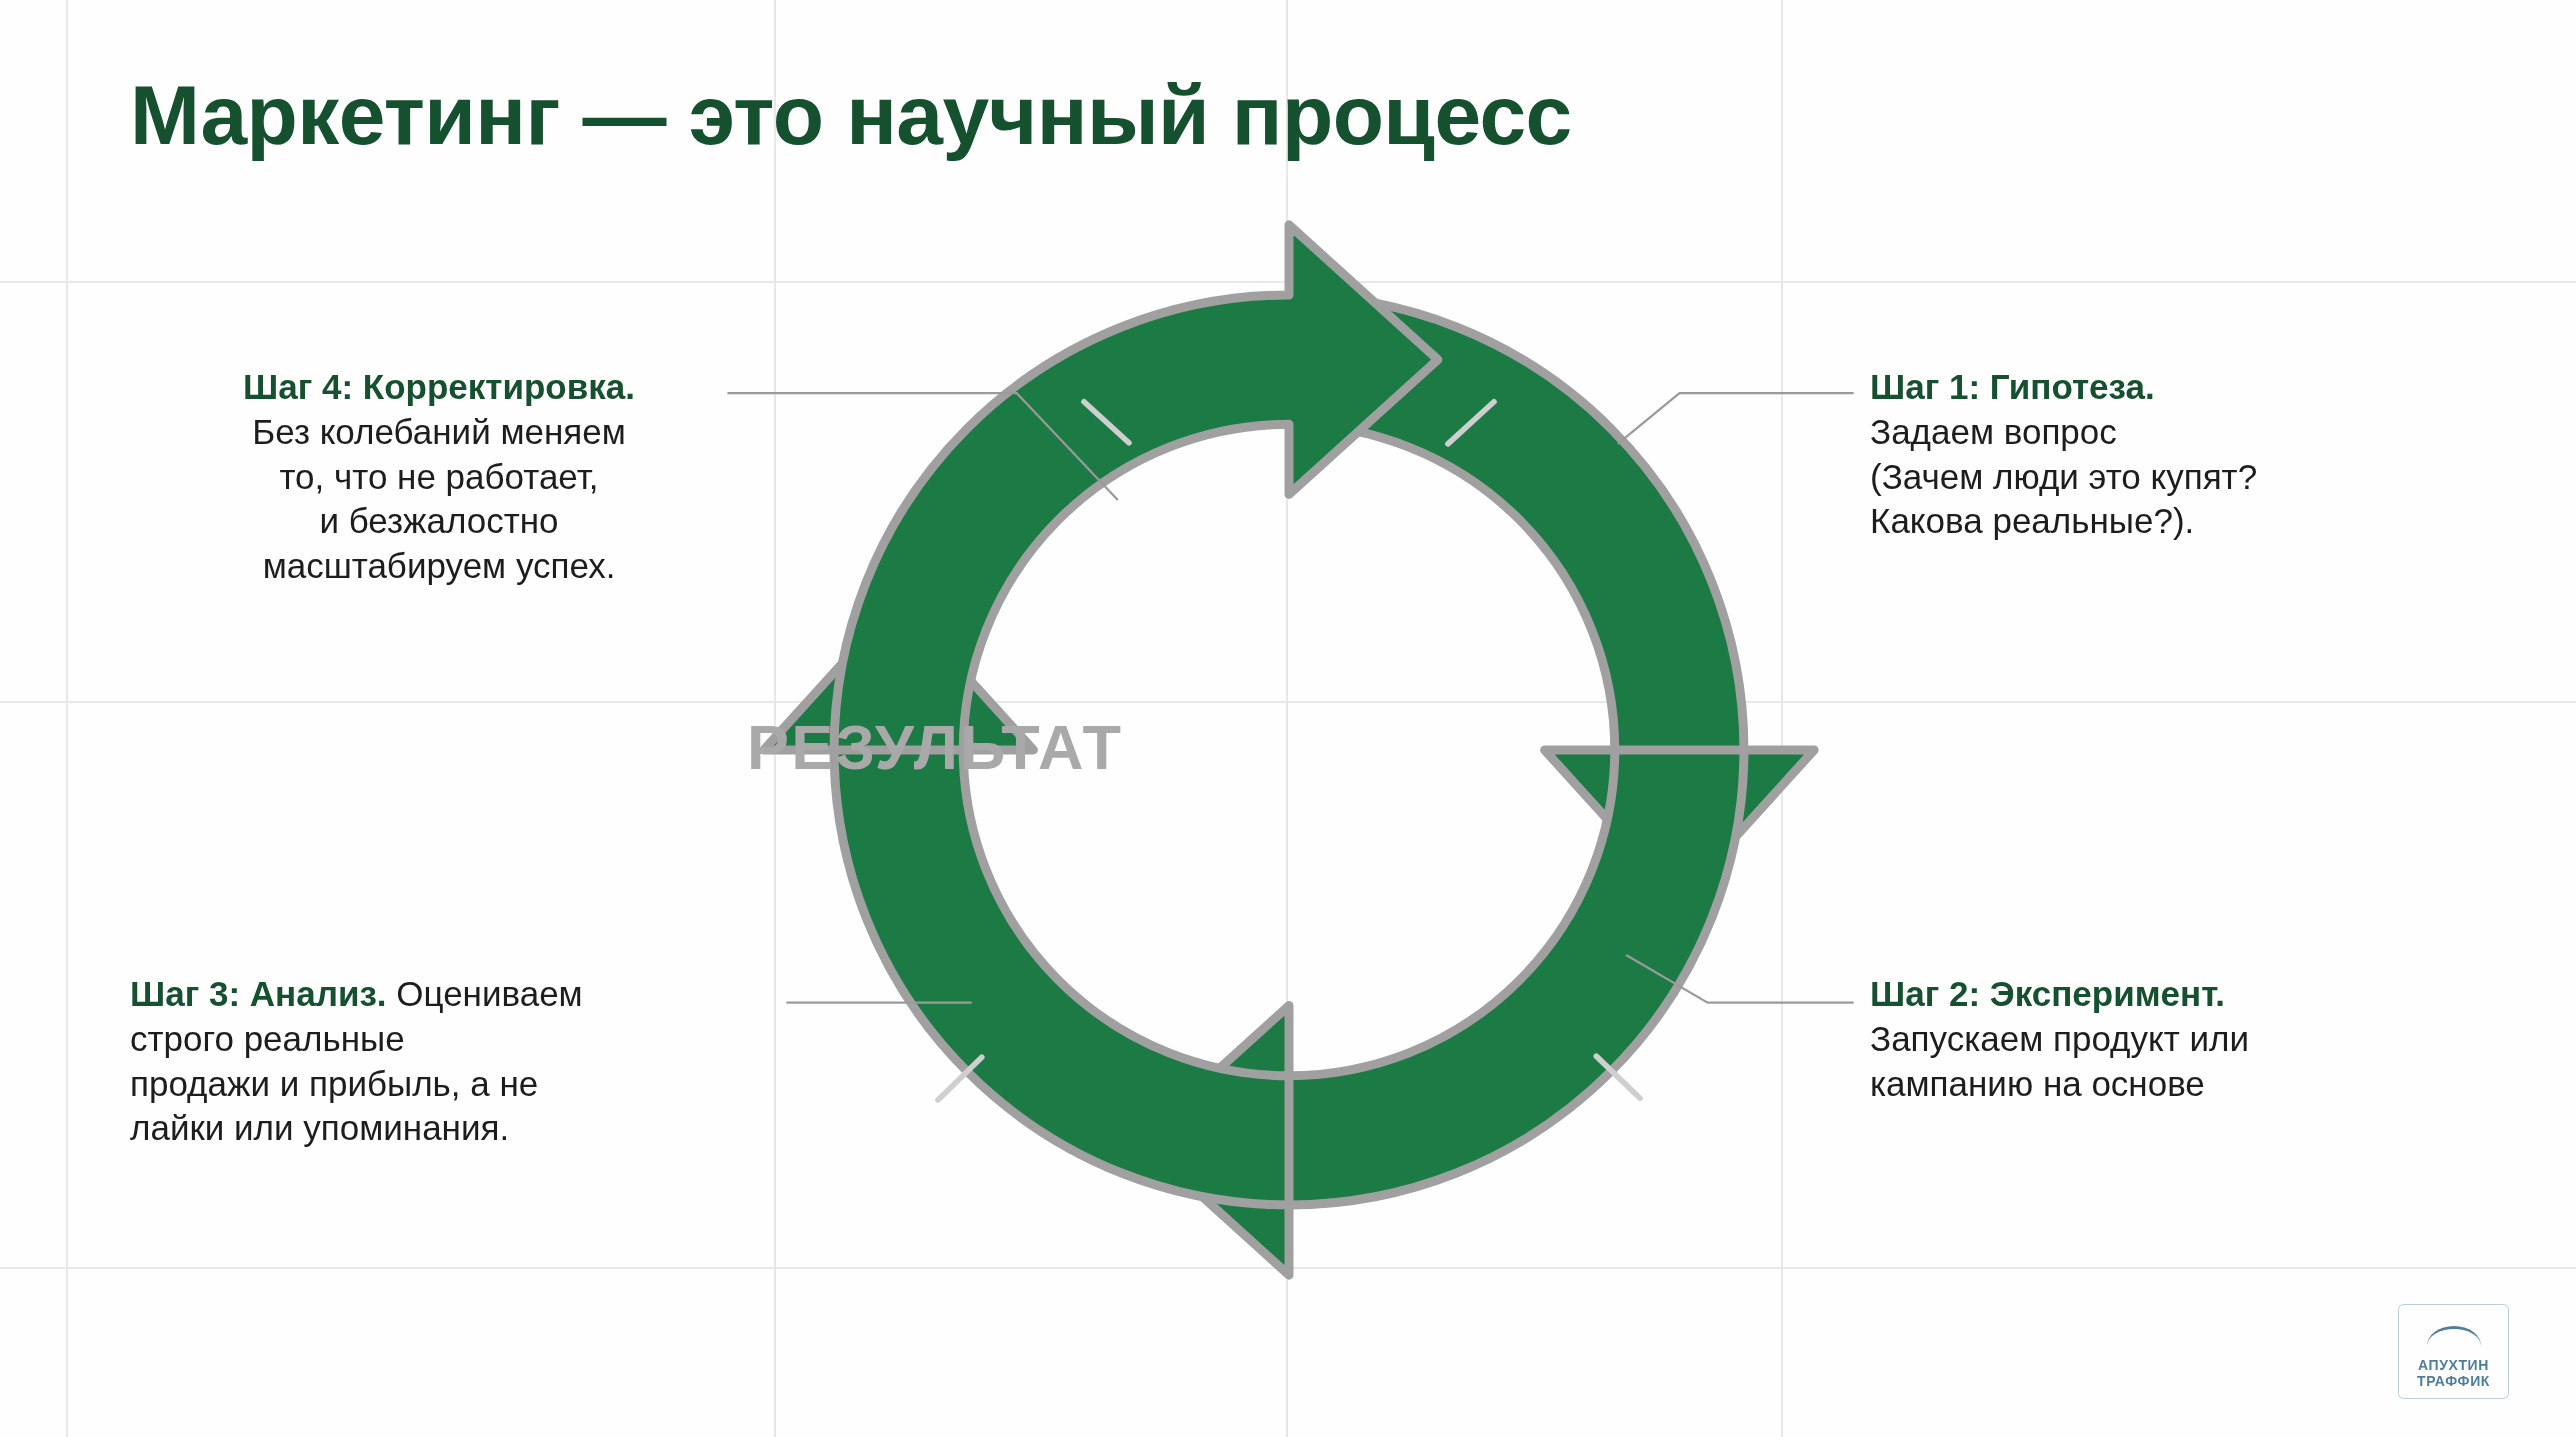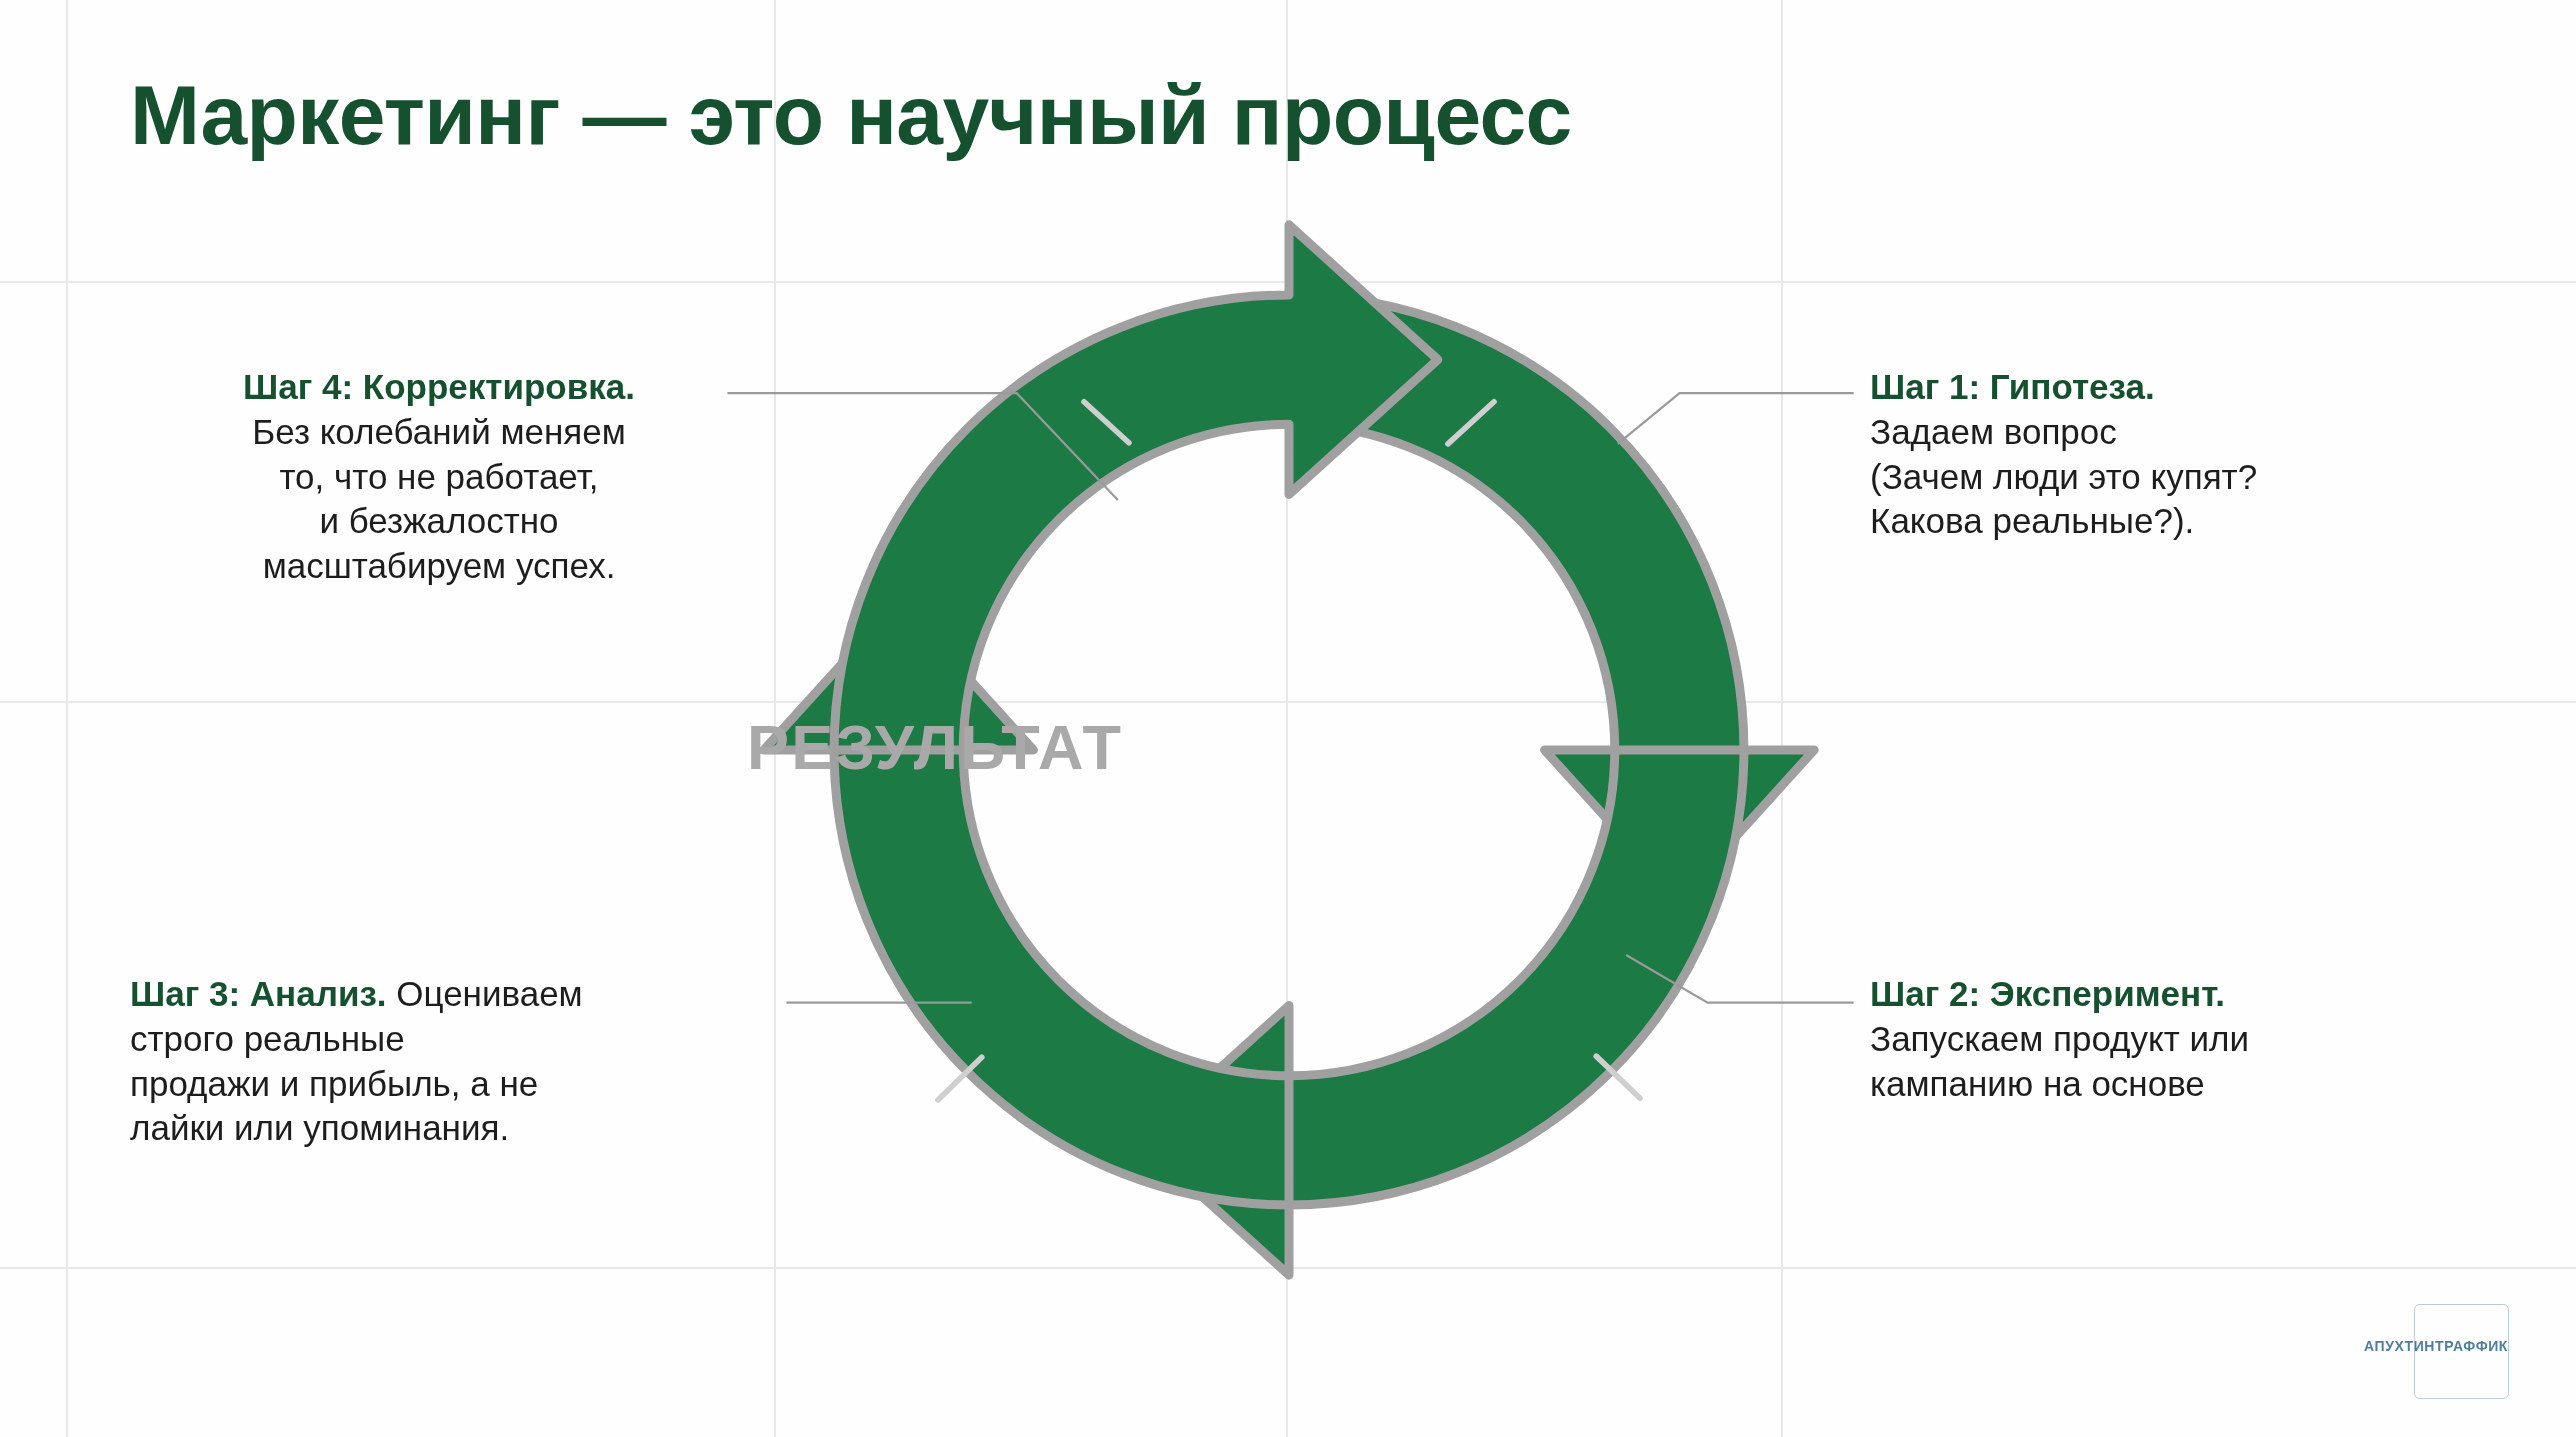--- a/index.html
+++ b/index.html
@@ -88,26 +88,26 @@
     color: #a9a9a9;
     letter-spacing: 2.2px;
     margin-top: 26px;
   }
 
   
   .logo {
     position: absolute;
     right: 67px;
     bottom: 39px;
-    width: 95px;
+    width: 111px;
     height: 95px;
     border: 1.7px solid #b9ccd8;
     border-radius: 5.6px;
     display: flex;
-    flex-direction: row;
+    flex-direction: column;
     align-items: center;
     justify-content: flex-end;
     padding-bottom: 9px;
     box-sizing: border-box;
     color: #4f7e9b;
   }
   .logo .swoosh {
     width: 54px;
     height: 23.6px;
     border-top: 3.9px solid #4f7e9b;

